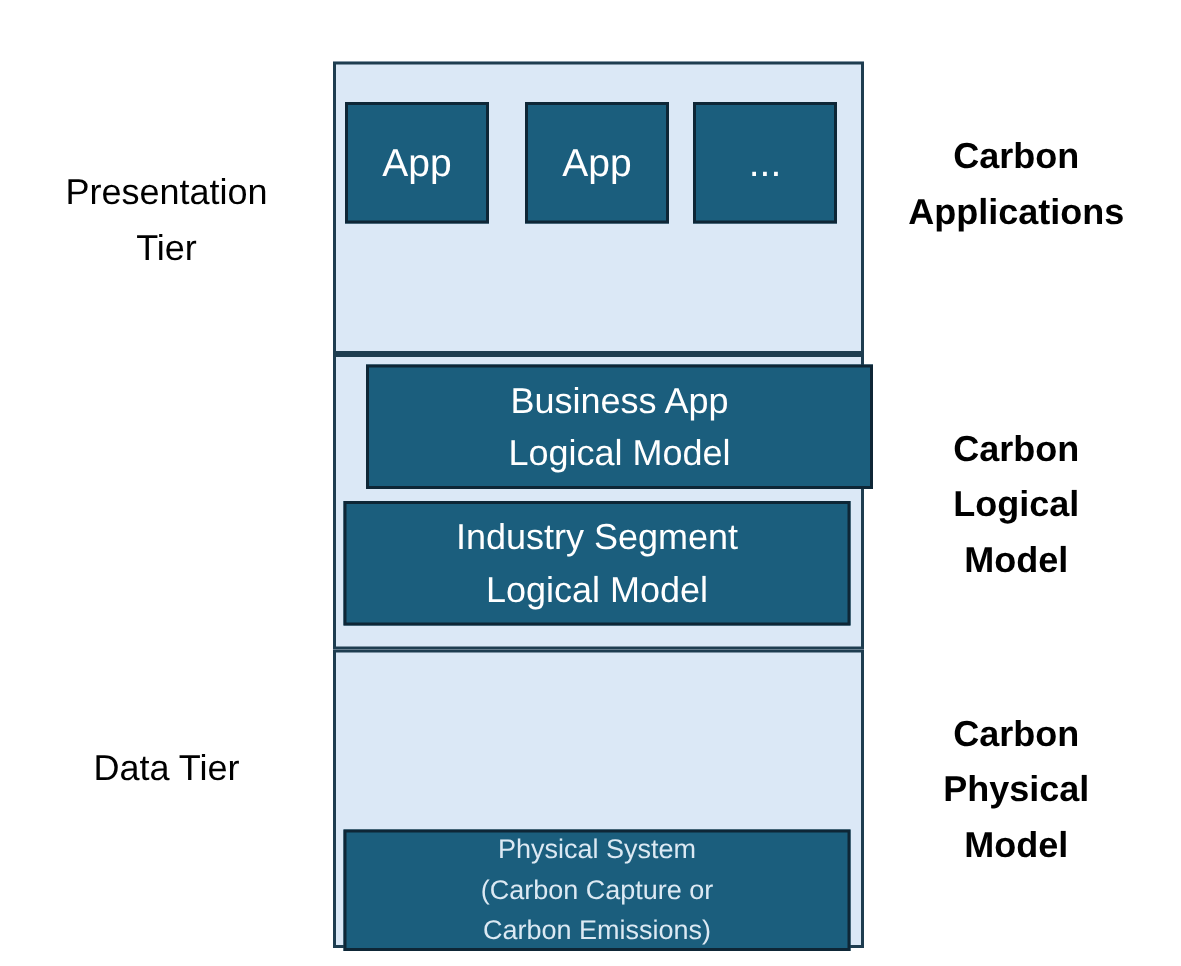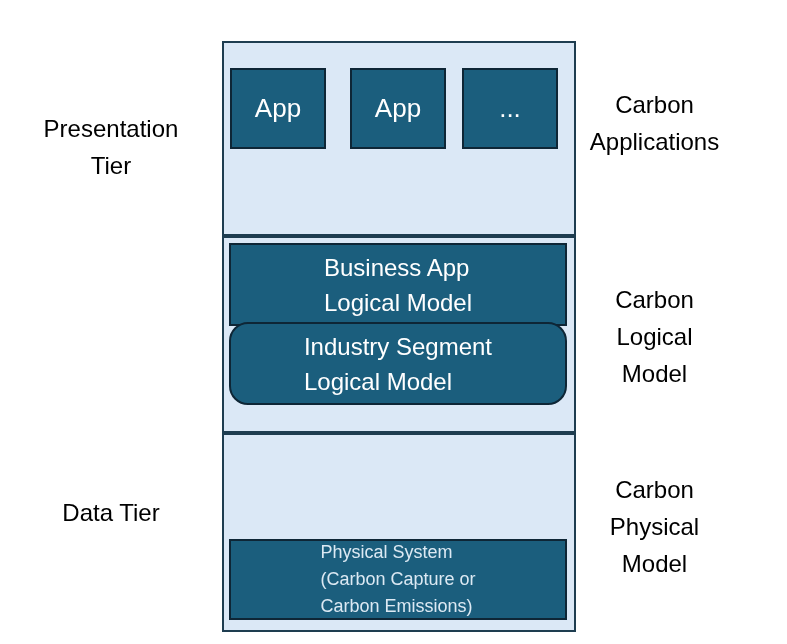--- a/index.html
+++ b/index.html
@@ -34,48 +34,48 @@
   .panel-presentation { top: 41px;  height: 195px; }
   .panel-logic        { top: 236px; height: 197px; }
   .panel-data         { top: 433px; height: 199px; }
 
   .box {
     position: absolute;
     background: var(--box-fill);
     border: 2px solid var(--box-border);
     color: var(--box-text);
     display: flex; align-items: center; justify-content: center;
-    text-align: left;
+    text-align: center;
     white-space: pre-line;
   }
   .app-box { top: 25px; width: 96px; height: 81px; font-size: 26px; }
   .app-box-1 { left: 6px; }
   .app-box-2 { left: 126px; }
   .app-box-3 { left: 238px; }
 
   .wide-box { left: 5px; width: 338px; height: 83px; font-size: 24px; line-height: 35px; }
-  .panel-logic .wide-box-1 { top: 5px; }
-  .panel-logic .wide-box-2 { top: 84px; border-radius: 19px; }
+  .panel-logic .wide-box-1 { top: 5px; margin-left: 15px; }
+  .panel-logic .wide-box-2 { top: 96px; }
   .panel-data  .wide-box-1 { top: 8px; }
   .panel-data  .wide-box-2 {
-    top: 104px; height: 81px;
+    top: 118px; height: 81px;
     font-size: 18px; line-height: 27px;
     color: #DCE9F3;
   }
 
   .side-label {
     position: absolute;
     text-align: center;
     white-space: pre-line;
     color: var(--label-text);
     font-size: 24px;
     line-height: 37px;
   }
   .left-col  { left: 0;    width: 222px; }
-  .right-col { left: 549px; width: 211px; }
+  .right-col { left: 572px; width: 211px; font-weight: bold; }
 
   .label-presentation     { top: 110px; }
   .label-logic            { top: 303px; }
   .label-data             { top: 494px; }
   .label-carbon-apps      { top: 86px;  }
   .label-carbon-logical   { top: 281px; }
   .label-carbon-physical  { top: 471px; }
 </style>
 </head>
 <body>

